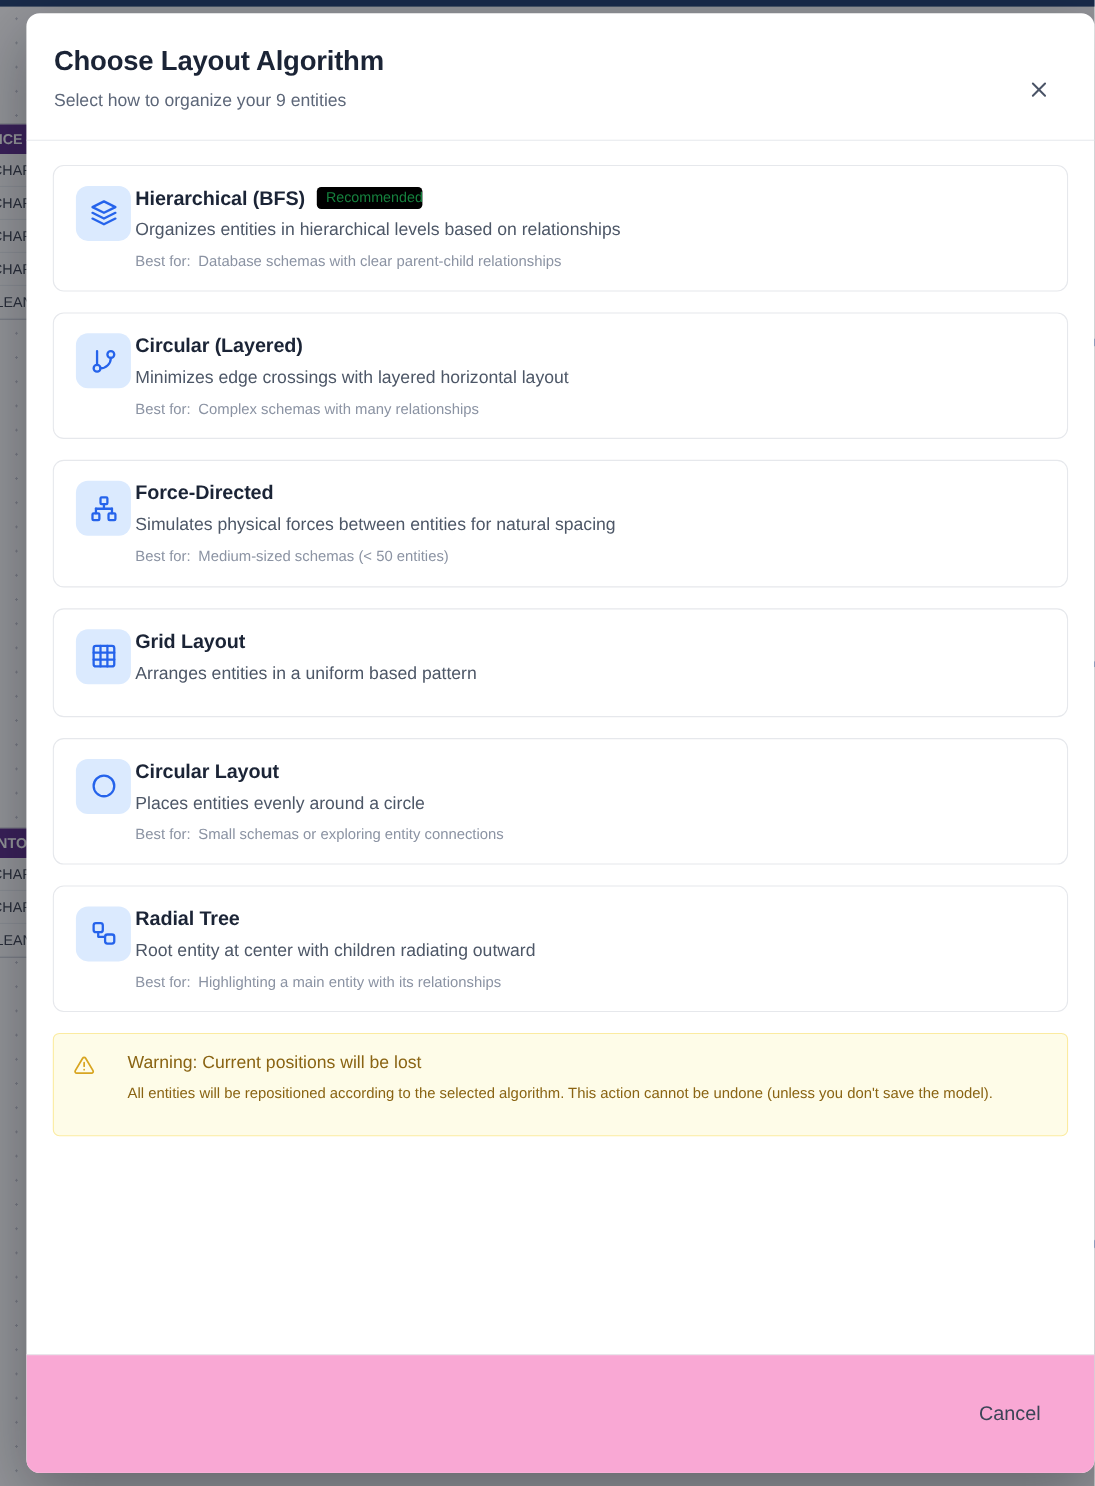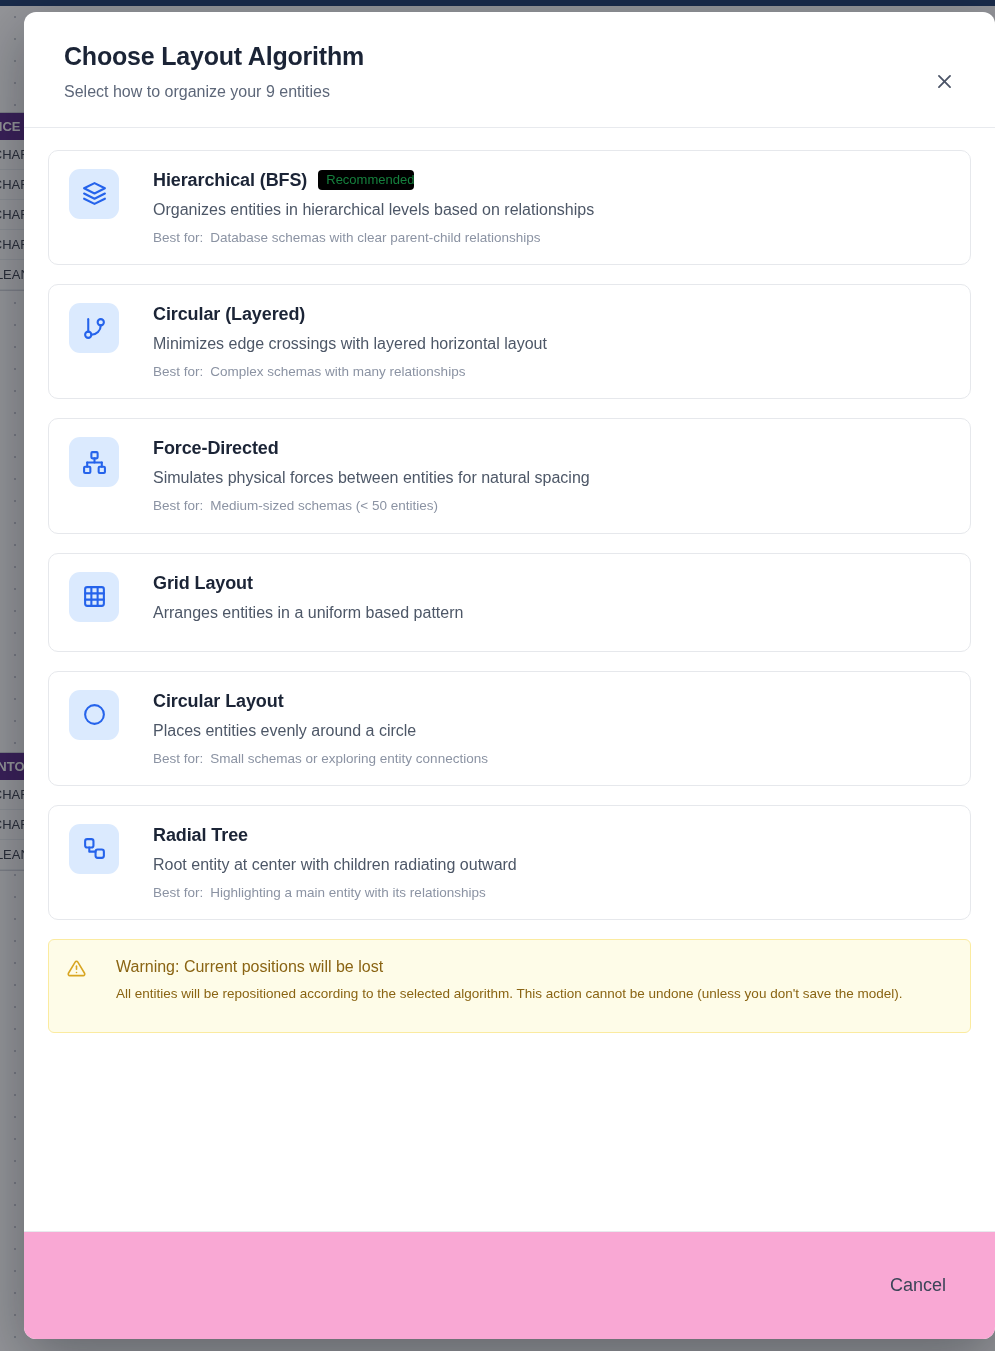--- a/index.html
+++ b/index.html
@@ -48,21 +48,21 @@
     background: #ffffff;
     border-radius: 12px;
     box-shadow: 0 18px 60px rgba(10,14,24,0.35);
     display: flex; flex-direction: column;
     overflow: hidden;
   }
 
   
   #modal-header {
     position: relative;
-    padding: 30px 30px 26px 40px;
+    padding: 30px 30px 26px 25px;
     border-bottom: 1px solid #e8eaee;
     flex: none;
   }
   #dialog-title {
     font-size: 25px; font-weight: bold; color: #1b2436;
     letter-spacing: -0.2px; line-height: 1.15;
   }
   #dialog-subtitle {
     margin-top: 11px;
     font-size: 16px; color: #5d6779; line-height: 1.2;
@@ -77,21 +77,21 @@
   }
 
   
   #modal-body {
     flex: 1 1 auto;
     padding: 22px 24px 0 24px;
     overflow: hidden;
   }
 
   .option-card {
-    display: flex; align-items: flex-start; gap: 34px;
+    display: flex; align-items: flex-start; gap: 4px;
     background: #ffffff;
     border: 1px solid #e6e8ec;
     border-radius: 10px;
     padding: 18px 18px 18px 20px;
     margin-bottom: 19px;
     cursor: pointer;
   }
   .option-icon {
     flex: none;
     width: 50px; height: 50px;

